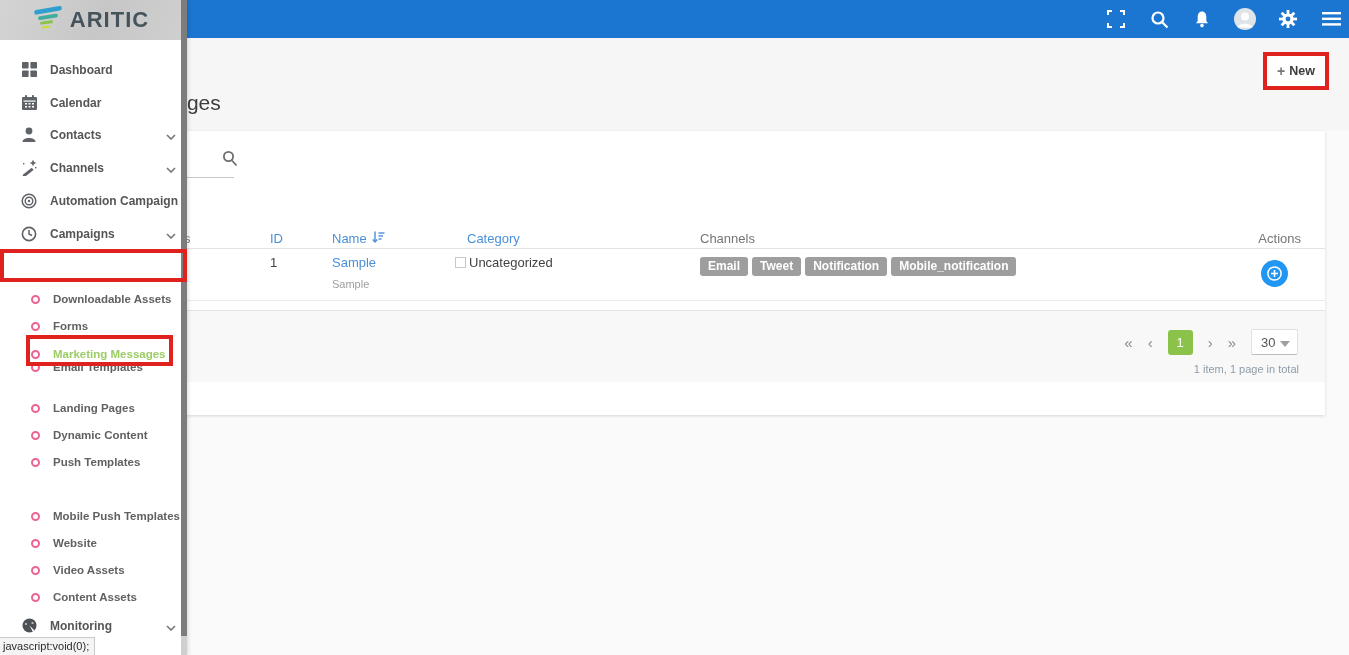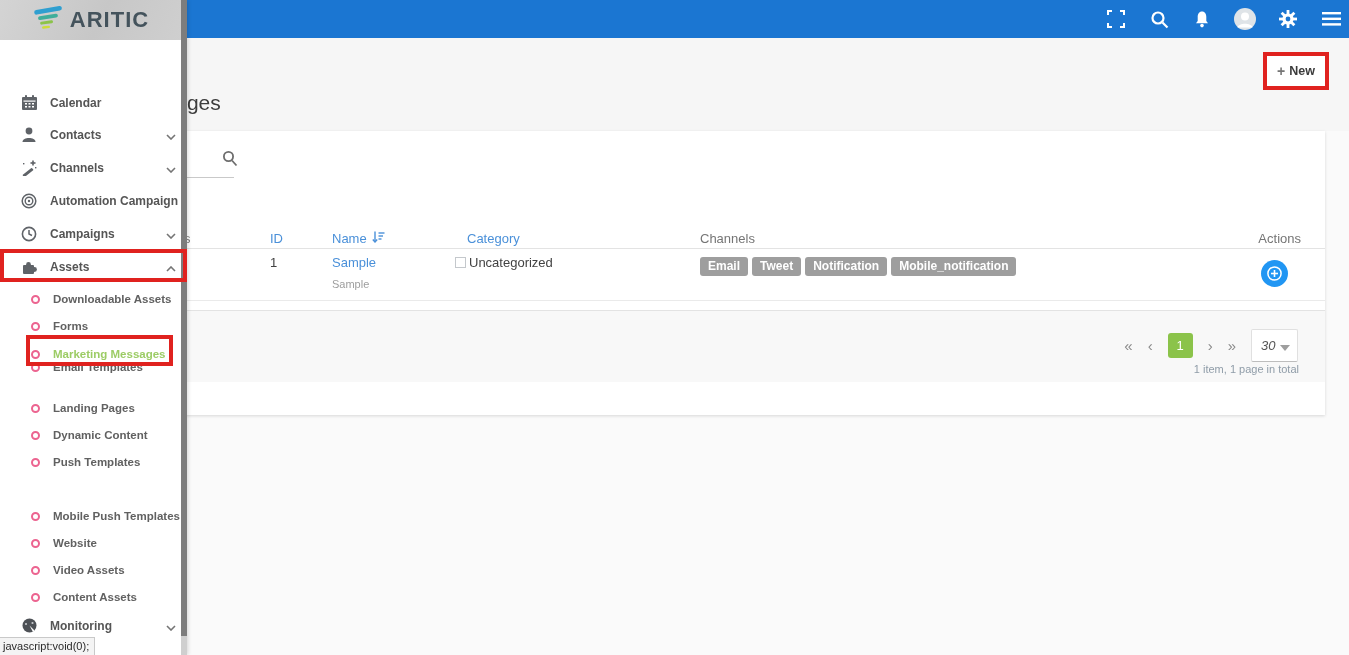--- a/index.html
+++ b/index.html
@@ -46,21 +46,21 @@
   #cell-channels { left:685px; top:126px; display:flex; gap:4px; }
   .badge { background:#9e9e9e; color:#fff; font-size:12px; font-weight:bold; padding:3px 8px 4px; border-radius:3px; line-height:1; }
   #action-button { left:1246px; top:129px; width:27px; height:27px; border-radius:50%; background:#2196f3; display:flex; align-items:center; justify-content:center; cursor:pointer; }
   #row-divider { left:0; top:169px; width:1310px; border-bottom:1px solid #eaeaea; }
   #row-divider2 { left:0; top:179px; width:1310px; border-bottom:1px solid #e3e3e3; }
 
   #card-footer { left:0; top:180px; width:1310px; height:71px; background:#f8f8f8; }
   #pagination { position:absolute; right:27px; top:18px; display:flex; align-items:center; gap:15px; }
   .pg-arrow { color:#8a8a8a; font-size:15px; cursor:pointer; line-height:1; }
   #pg-current { width:25px; height:25px; background:#8bc34a; border-radius:3px; color:#fff; font-size:13px; display:flex; align-items:center; justify-content:center; cursor:pointer; }
-  #page-size-select { width:47px; height:33px; background:#fff; border:1px solid #e0e0e0; border-bottom:1px solid #bdbdbd; border-radius:2px; display:flex; align-items:center; justify-content:space-between; padding:0 7px 0 9px; cursor:pointer;font-style:italic; }
+  #page-size-select { width:47px; height:26px; background:#fff; border:1px solid #e0e0e0; border-bottom:1px solid #bdbdbd; border-radius:2px; display:flex; align-items:center; justify-content:space-between; padding:0 7px 0 9px; cursor:pointer; }
   #page-size-select .val { font-size:13px; color:#555; }
   #pagination-summary { position:absolute; right:26px; top:52px; font-size:11px; color:#8f9ca8; }
 
   
   #sidebar { left:0; top:0; width:187px; height:655px; background:#ffffff; z-index:20; box-shadow:1px 0 4px rgba(0,0,0,.15); }
   #logo-band { left:0; top:0; width:181px; height:40px; background:linear-gradient(115deg,#d4d4d4 0%,#c7c7c7 55%,#cfcfcf 100%); display:flex; align-items:center; justify-content:center; gap:4px; cursor:pointer; }
   #logo-text { font-size:22px; font-weight:bold; color:#44535c; letter-spacing:1px; }
   #sidebar-scrollbar { left:181px; top:0; width:6px; height:655px; background:#cfcfcf; z-index:25; }
   #sidebar-scroll-thumb { left:0; top:0; width:6px; height:636px; background:#7d7d7d; cursor:pointer; }
 
@@ -218,20 +218,31 @@
       <svg width="34" height="26" viewBox="0 0 34 26">
         <rect x="2" y="3" width="28" height="4.6" rx="2.3" fill="#2f9fd0" transform="rotate(-10 16 5)"></rect>
         <rect x="6" y="10" width="20" height="3.8" rx="1.9" fill="#3fae9b" transform="rotate(-9 16 12)"></rect>
         <rect x="8" y="16" width="13" height="3" rx="1.5" fill="#8bc34a" transform="rotate(-8 14 17)"></rect>
         <rect x="10" y="21" width="8" height="2.4" rx="1.2" fill="#cddc39" transform="rotate(-7 14 22)"></rect>
       </svg>
     </span>
     <span id="logo-text">ARITIC</span>
   </div>
 
+  <div class="nav-item" style="top:56px">
+    <span class="ic">
+      <svg width="15" height="15" viewBox="0 0 15 15" fill="#5f6368">
+        <rect width="6.6" height="6.6" rx="0.8"></rect>
+          <rect x="8.4" width="6.6" height="6.6" rx="0.8"></rect>
+        <rect y="8.4" width="6.6" height="6.6" rx="0.8"></rect>
+          <rect x="8.4" y="8.4" width="6.6" height="6.6" rx="0.8"></rect>
+      </svg>
+    </span>
+    <span class="lbl">Dashboard</span>
+  </div>
 
   <div class="nav-item" style="top:89px">
     <span class="ic">
       <svg width="15" height="15" viewBox="0 0 15 15" fill="#5f6368">
         <rect y="2" width="15" height="13" rx="1"></rect>
         <rect x="3" y="0" width="2" height="3.5" rx="0.8" fill="#5f6368"></rect>
           <rect x="10" y="0" width="2" height="3.5" rx="0.8"></rect>
         <rect x="1.5" y="5.5" width="12" height="1.2" fill="#ffffff"></rect>
         <rect x="3" y="8" width="2" height="1.5" fill="#ffffff"></rect>
           <rect x="6.5" y="8" width="2" height="1.5" fill="#ffffff"></rect>
@@ -296,35 +307,20 @@
       </svg>
     </span>
     <span class="lbl">Campaigns</span>
     <span class="chev">
       <svg width="10" height="6" viewBox="0 0 10 6" fill="none" stroke="#757575" stroke-width="1.6">
           <polyline points="1,1 5,5 9,1"></polyline>
         </svg>
     </span>
   </div>
 
-  <div class="nav-item" style="top:253px">
-    <span class="ic">
-      <svg width="17" height="16" viewBox="0 0 17 16" fill="#5f6368">
-        <rect x="2" y="6" width="11" height="9" rx="1"></rect>
-        <circle cx="7.5" cy="5.5" r="2.4"></circle>
-          <circle cx="13.5" cy="10.5" r="2.4"></circle>
-      </svg>
-    </span>
-    <span class="lbl">Assets</span>
-    <span class="chev">
-      <svg width="10" height="6" viewBox="0 0 10 6" fill="none" stroke="#757575" stroke-width="1.6">
-          <polyline points="1,5 5,1 9,5"></polyline>
-        </svg>
-    </span>
-  </div>
 
   <div class="sub-item" style="top:287px">
     <span class="ring"></span>
     <span class="lbl">Downloadable Assets</span>
   </div>
   <div class="sub-item" style="top:314px">
     <span class="ring"></span>
     <span class="lbl">Forms</span>
   </div>
   <div class="sub-item active" style="top:342px">

